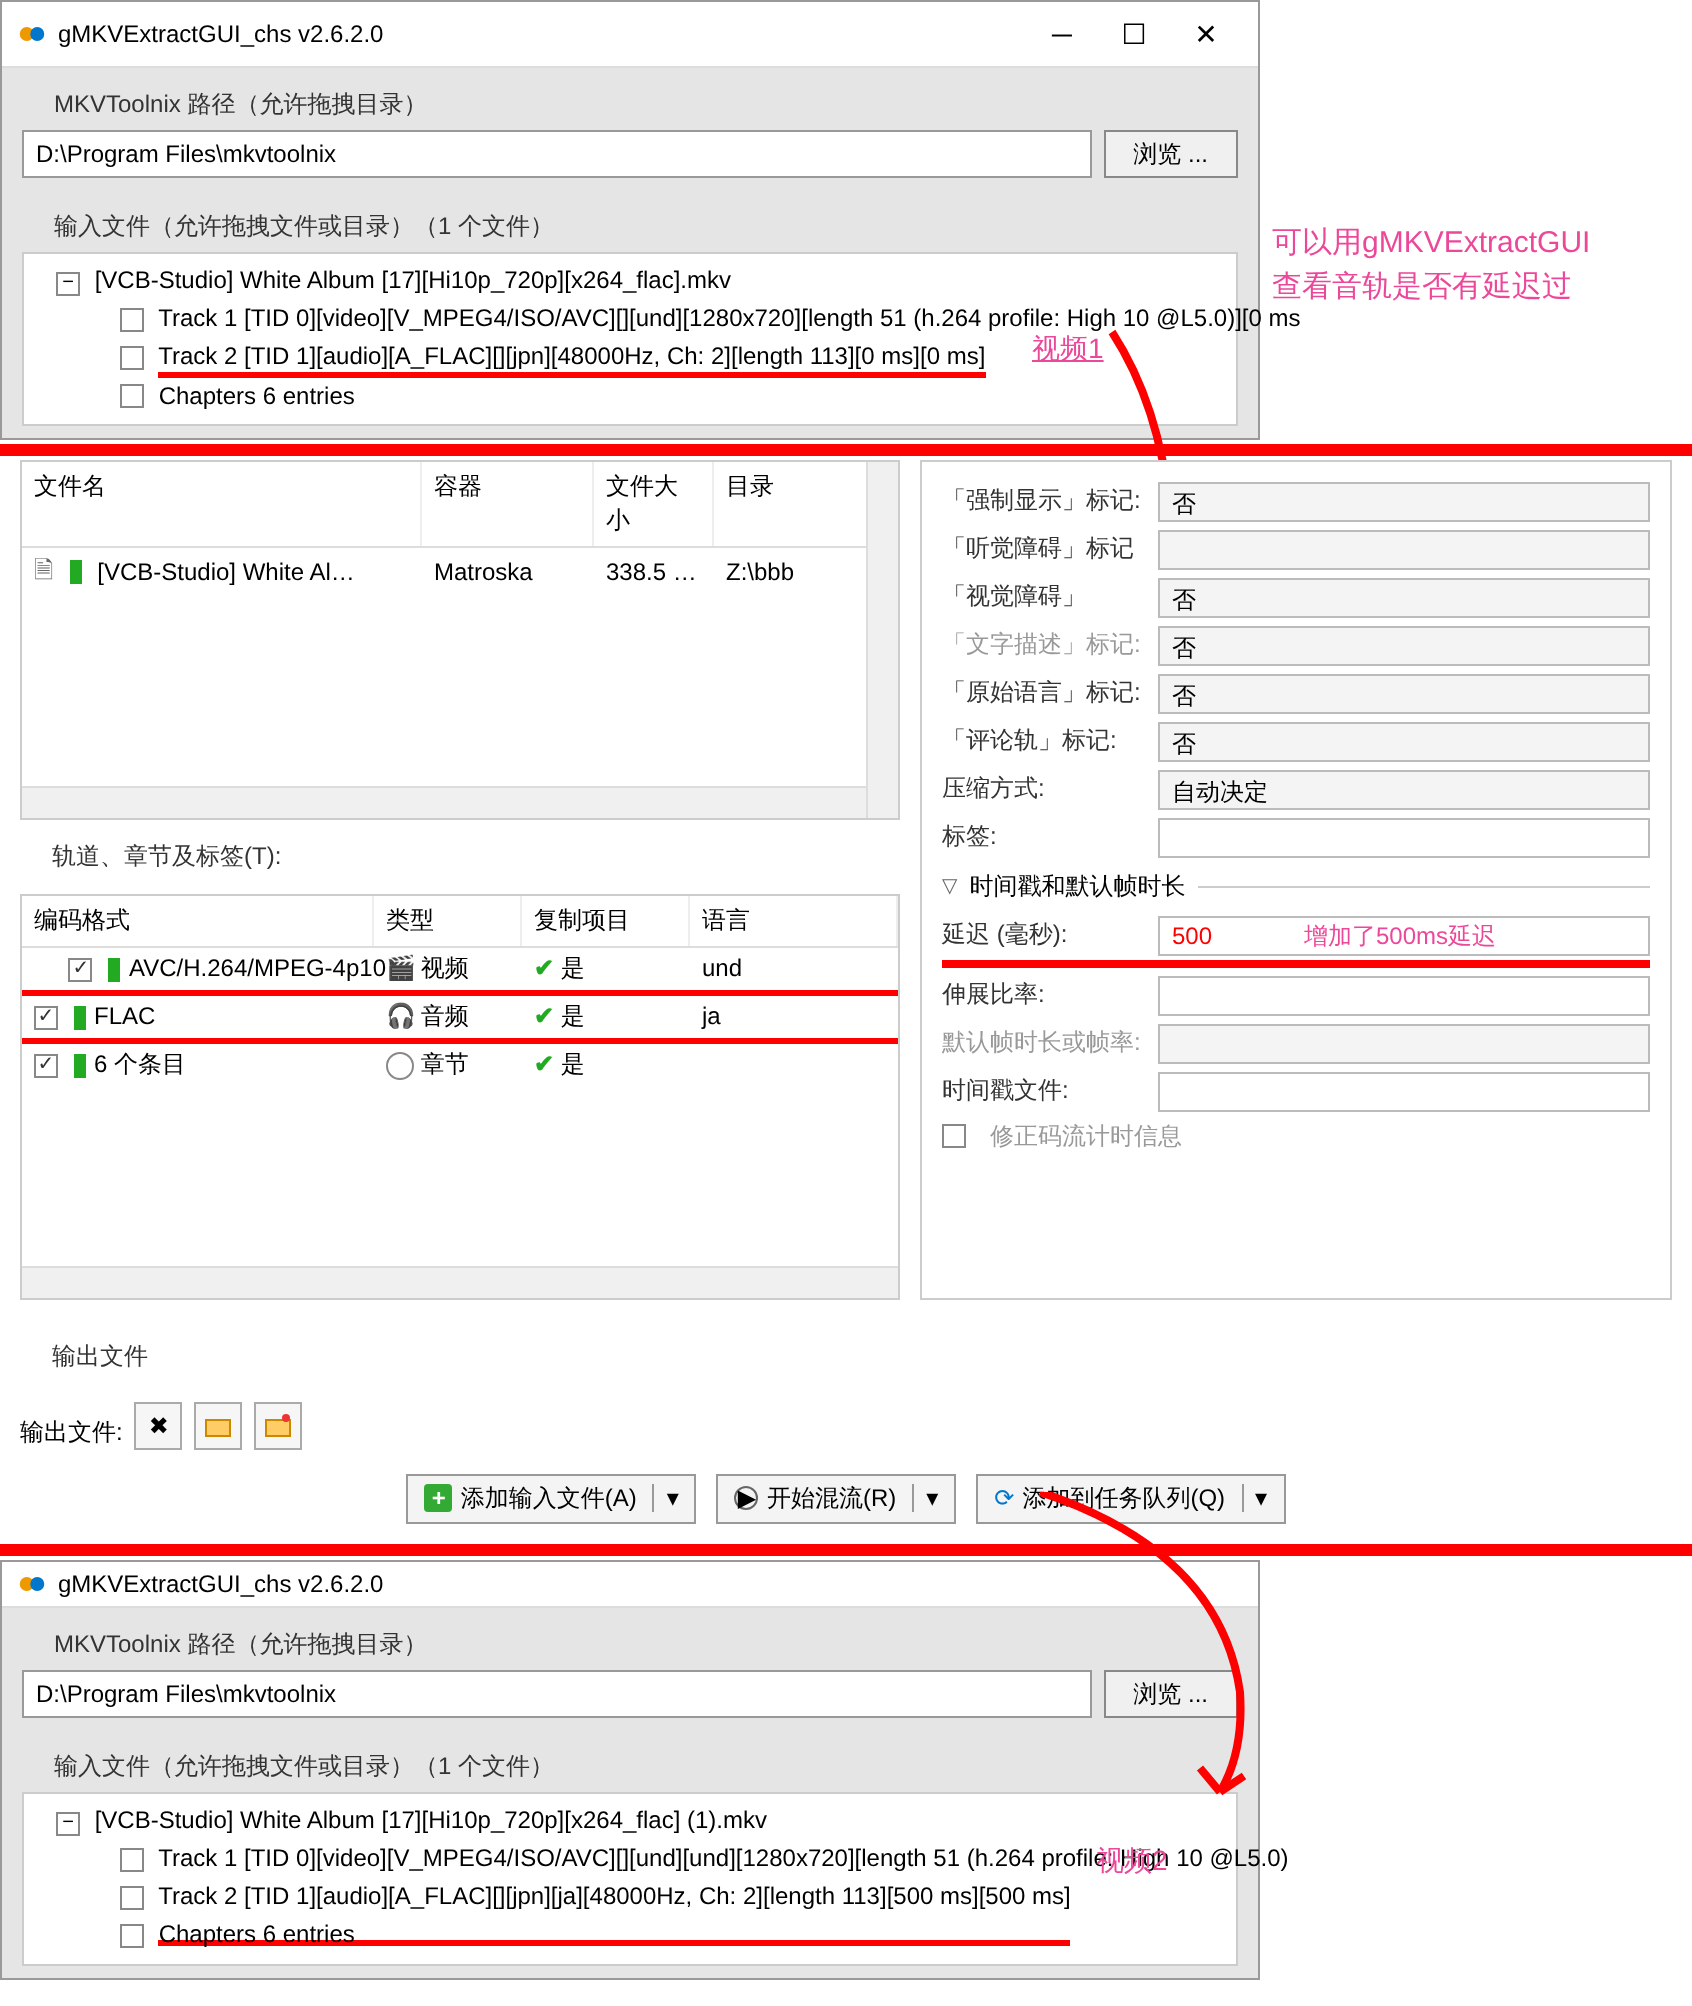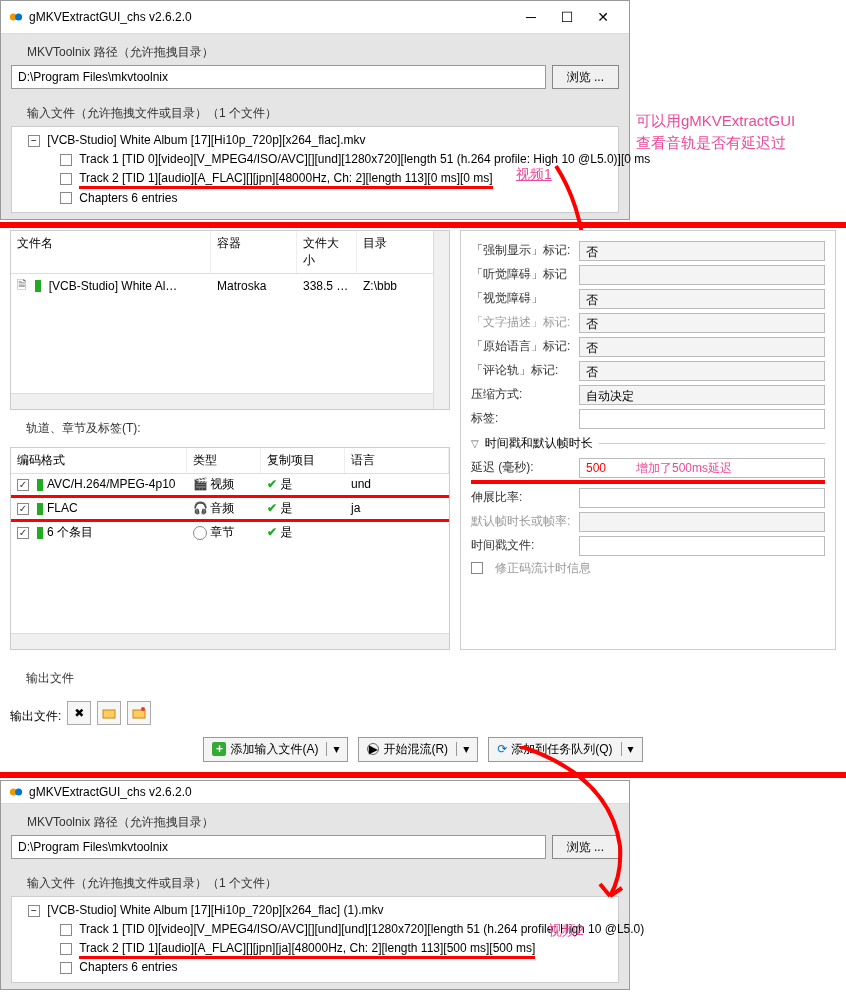--- a/index.html
+++ b/index.html
@@ -138,21 +138,21 @@
     <div class="grouplabel">轨道、章节及标签(T):</div>
 
     <div class="tracklist">
       <div class="tracklist-header">
         <div style="width:176px;">编码格式</div>
         <div style="width:74px;">类型</div>
         <div style="width:84px;">复制项目</div>
         <div style="flex:1;">语言</div>
       </div>
       <div class="tracklist-row">
-        <div style="width:176px;"><span class="cb checked"></span><span class="greenbox"></span><span>AVC/H.264/MPEG-4p10</span></div>
+        <div style="width:176px;text-align:right;"><span class="cb checked"></span><span class="greenbox"></span><span>AVC/H.264/MPEG-4p10</span></div>
         <div style="width:74px;"><span class="icon">🎬</span> <span>视频</span></div>
         <div style="width:84px;"><span class="check">✔</span> <span>是</span></div>
         <div style="flex:1;">und</div>
       </div>
       <div class="tracklist-row" style="border-top:3px solid red; border-bottom:3px solid red;">
         <div style="width:176px;"><span class="cb checked"></span><span class="greenbox"></span><span>FLAC</span></div>
         <div style="width:74px;"><span class="icon">🎧</span> <span>音频</span></div>
         <div style="width:84px;"><span class="check">✔</span> <span>是</span></div>
         <div style="flex:1;">ja</div>
       </div>
@@ -204,21 +204,21 @@
     <div class="sectionhead">
       <span class="tri">▽</span>
       <span>时间戳和默认帧时长</span>
       <div class="line"></div>
     </div>
 
     <div class="proprow">
           <div class="plabel">延迟 (毫秒):</div>
       <div class="pval white" style="position:relative;">
         <span style="color:red;">500</span>
-        <span class="annot" style="position:absolute; left:56px; top:1px; font-size:12px;text-align:right;">增加了500ms延迟</span>
+        <span class="annot" style="position:absolute; left:72px; top:1px; font-size:12px;text-align:right;">增加了500ms延迟</span>
       </div>
     </div>
     <div style="border-bottom:4px solid red; margin:-2px 0 4px 0;"></div>
     <div class="proprow">
           <div class="plabel">伸展比率:</div>
           <div class="pval white"></div>
         </div>
     <div class="proprow">
           <div class="plabel gray">默认帧时长或帧率:</div>
           <div class="pval"></div>
@@ -295,21 +295,21 @@
       <div class="tree-node tree-indent1">
         <span class="tree-toggle">−</span>
         <span>[VCB-Studio] White Album [17][Hi10p_720p][x264_flac] (1).mkv</span>
       </div>
       <div class="tree-node tree-indent2">
         <span class="cb"></span>
         <span>Track 1 [TID 0][video][V_MPEG4/ISO/AVC][][und][und][1280x720][length 51 (h.264 profile: High 10 @L5.0)</span>
       </div>
       <div class="tree-node tree-indent2">
         <span class="cb"></span>
-        <span style="border-bottom:3px solid red; padding-bottom:1px;">Track 2 [TID 1][audio][A_FLAC][][jpn][ja][48000Hz, Ch: 2][length 113][500 ms][500 ms]</span>
+        <span style="border-bottom:3px solid red; padding-bottom:15px;">Track 2 [TID 1][audio][A_FLAC][][jpn][ja][48000Hz, Ch: 2][length 113][500 ms][500 ms]</span>
       </div>
       <div class="tree-node tree-indent2">
         <span class="cb"></span>
         <span>Chapters 6 entries</span>
       </div>
     </div>
   </div>
 </div>
 
 <svg class="arrow" style="left:490px; top:746px; width:180px; height:170px;">

